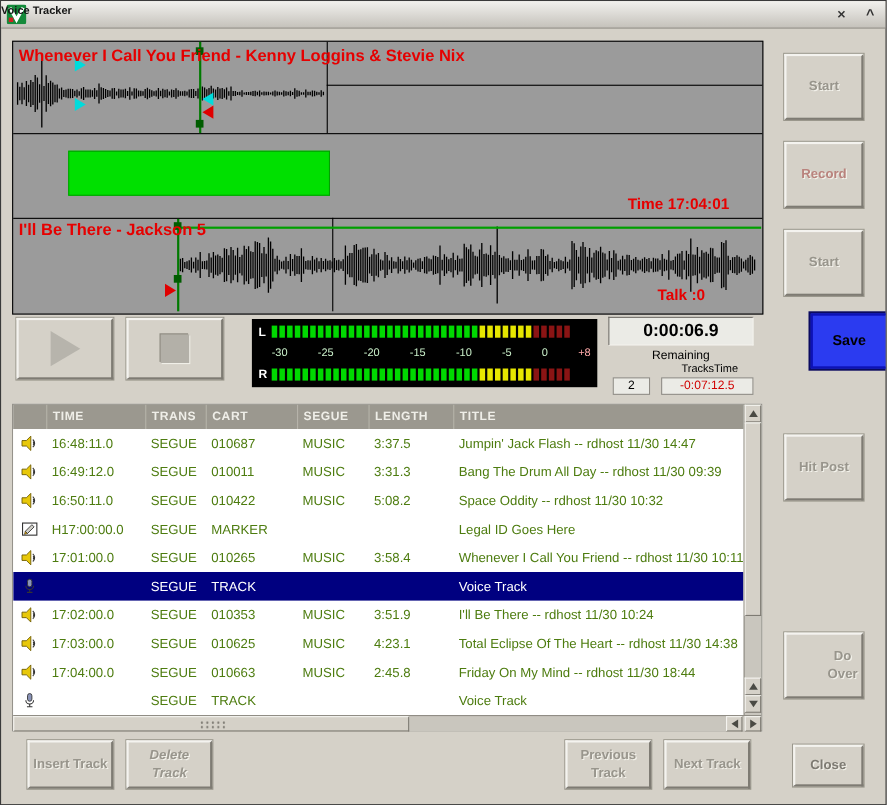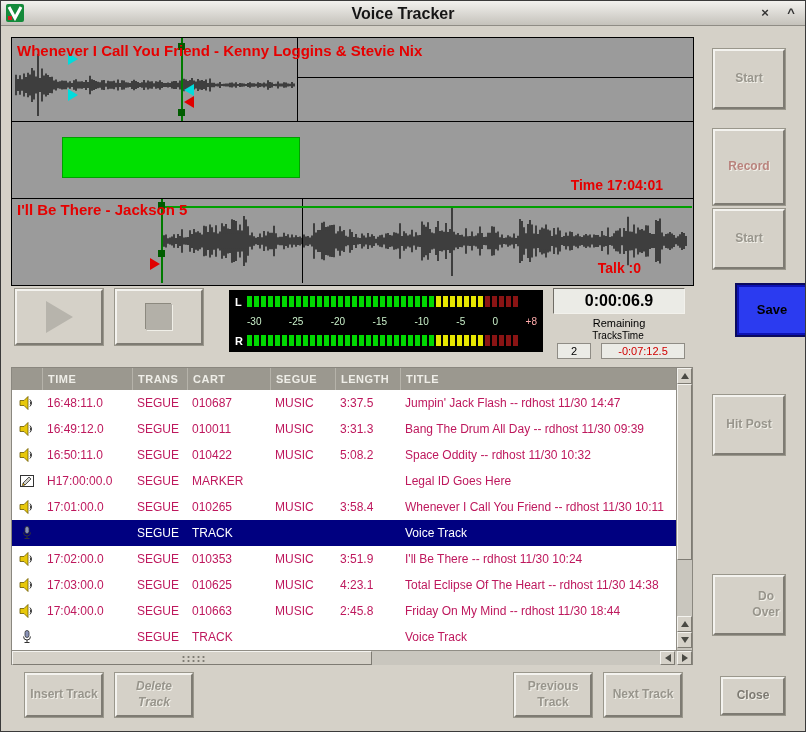--- a/index.html
+++ b/index.html
@@ -1,19 +1,19 @@
 <!DOCTYPE html>
 <html><head>
 <meta charset="utf-8">
 <style>
   html,body{margin:0;padding:0;background:#555;font-family:"Liberation Sans",sans-serif;}
   .window{position:relative;width:806px;height:732px;background:#d5d1c8;border:1px solid #3a3a3a;box-sizing:border-box;overflow:hidden;}
   
   .titlebar{position:absolute;left:0;top:0;right:0;height:24px;background:linear-gradient(#f2f1ee,#c5c2bb);border-bottom:1px solid #8f8c85;}
-  .titlebar .title{position:absolute;left:0;right:0;top:4px;text-align:center;font-size:16px;font-weight:bold;color:#161616;}
+  .titlebar .title{position:absolute;left:0;right:0;top:4px;text-align:left;font-size:10px;font-weight:bold;color:#161616;}
   .app-icon{position:absolute;left:5px;top:3px;width:18px;height:18px;}
   .tb-btns{position:absolute;right:6px;top:4px;display:flex;gap:10px;}
   .tb-btn{width:16px;height:16px;line-height:15px;text-align:center;font-size:13px;color:#333;font-weight:bold;}
   
   .btn{position:absolute;background:#d5d1c8;border-top:2px solid #f4f3ef;border-left:2px solid #f4f3ef;border-right:2px solid #7e7b73;border-bottom:2px solid #7e7b73;box-shadow:0 0 0 1px #9a978c;font-size:12px;font-weight:bold;color:#98958c;text-shadow:1px 1px 0 #f2f1ea;display:flex;align-items:center;justify-content:center;text-align:center;line-height:1.3;padding:2px;box-sizing:border-box;}
   .record-btn{color:#b9837d;}
   .save-btn{background:#2b3bf0;border:2px solid #0d12b5;box-shadow:0 0 0 2px #0a0a60;color:#000;text-shadow:none;font-size:13px;}
   
   .waveview{position:absolute;left:10px;top:36px;width:681px;height:247px;background:#9b9b9b;border:1px solid #000;}
   .wv-line{position:absolute;background:#000;}
@@ -35,54 +35,54 @@
   .meter{position:absolute;left:228px;top:289px;width:314px;height:62px;background:#000;padding:5px 6px;box-sizing:border-box;display:flex;flex-direction:column;justify-content:space-between;}
   .mrow{display:flex;align-items:center;height:13px;}
   .mlabel{width:12px;color:#fff;font-size:11px;font-weight:bold;}
   .segs{display:flex;gap:2px;flex:1;}
   .seg{width:5px;height:11px;}
   .seg.g{background:#00d800;}.seg.y{background:#e6e600;}.seg.r{background:#8a1414;}
   .mscale{display:flex;justify-content:space-between;margin-left:12px;color:#c9efc9;font-size:10px;height:12px;align-items:center;}
   .elapsed{position:absolute;left:552px;top:287px;width:132px;height:26px;background:#ebebe6;border:1px solid #6f6c65;border-right-color:#f2f1ec;border-bottom-color:#f2f1ec;display:flex;align-items:center;justify-content:center;font-size:16px;font-weight:bold;color:#000;box-sizing:border-box;}
   .remain{position:absolute;left:552px;top:316px;width:132px;text-align:center;color:#000;}
   .remain .hdr{font-size:11px;}
-  .remain .cols{display:flex;justify-content:center;padding:0 14px 0 12px;font-size:10px;margin-top:1px;}
+  .remain .cols{display:flex;justify-content:flex-end;padding:0 14px 0 12px;font-size:10px;margin-top:1px;}
   .remain .vals{display:flex;justify-content:space-between;margin-top:2px;align-items:center;padding-left:4px;}
   .val-box{background:#ebebe6;border:1px solid #8f8c85;height:16px;display:flex;align-items:center;justify-content:center;font-size:11px;box-sizing:border-box;}
   .tracks-box{width:34px;}
   .time-box{width:84px;color:#d00000;}
   
   .logtable{position:absolute;left:10px;top:366px;width:682px;height:298px;background:#fff;border:1px solid #8a877f;box-sizing:border-box;}
   .lheader{position:absolute;left:0;top:0;width:664px;height:22px;background:#9b988f;display:flex;align-items:center;color:#efeee8;font-size:11px;font-weight:bold;letter-spacing:.5px;}
   .lheader .cell{border-left:1px solid #b6b3aa;height:100%;display:flex;align-items:center;}
   .lheader .cell:first-child{border-left:none;}
   .lrows{position:absolute;left:0;top:22px;width:664px;height:260px;background:#fff;overflow:hidden;}
-  .lrow{display:flex;height:26px;align-items:center;font-size:12px;color:#be185d;}
+  .lrow{display:flex;height:26px;align-items:center;font-size:12px;color:#4d7c0f;}
   .lrow.selected{background:#000080;color:#fff;}
   .cell{flex:0 0 auto;padding-left:5px;box-sizing:border-box;white-space:nowrap;overflow:hidden;}
   .c-icon{width:30px;display:flex;justify-content:center;padding-left:0;}
   .c-time{width:90px;}.c-trans{width:55px;}.c-cart{width:83px;}.c-group{width:65px;}.c-length{width:65px;}
-  .c-title{flex:1 1 auto;}
+  .c-title{flex:1 1 auto;margin-left:12px;}
   
   .vsb{position:absolute;right:0;top:0;width:16px;height:282px;background:#c9c6be;border-left:1px solid #908d85;box-sizing:border-box;}
   .sb-btn{position:absolute;left:0;width:15px;height:16px;background:#d5d1c8;border:1px solid #7e7b73;border-top-color:#f4f3ef;border-left-color:#f4f3ef;box-sizing:border-box;display:flex;align-items:center;justify-content:center;}
   .a-up{width:0;height:0;border-left:4px solid transparent;border-right:4px solid transparent;border-bottom:6px solid #4a4a44;}
   .a-dn{width:0;height:0;border-left:4px solid transparent;border-right:4px solid transparent;border-top:6px solid #4a4a44;}
   .a-lf{width:0;height:0;border-top:4px solid transparent;border-bottom:4px solid transparent;border-right:6px solid #4a4a44;}
   .a-rt{width:0;height:0;border-top:4px solid transparent;border-bottom:4px solid transparent;border-left:6px solid #4a4a44;}
   .vsb-thumb{position:absolute;left:0;top:16px;width:15px;height:176px;background:#d5d1c8;border:1px solid #7e7b73;border-top-color:#f4f3ef;border-left-color:#f4f3ef;box-sizing:border-box;}
   .hsb{position:absolute;left:0;top:282px;width:680px;height:15px;background:#c9c6be;border-top:1px solid #908d85;box-sizing:border-box;}
   .hsb-thumb{position:absolute;left:0;top:0;width:360px;height:14px;background:#d5d1c8;border:1px solid #7e7b73;border-top-color:#f4f3ef;border-left-color:#f4f3ef;box-sizing:border-box;}
   .grip{position:absolute;left:168px;top:3px;width:24px;height:8px;background-image:radial-gradient(#7e7b73 1px,transparent 1.3px);background-size:5px 4px;}
   .hsb .sb-btn{height:14px;}
   
   #btn-play{left:14px;top:288px;width:88px;height:56px;}
   #btn-stop{left:114px;top:288px;width:88px;height:56px;}
   #btn-start-top{left:712px;top:48px;width:72px;height:60px;}
-  #btn-record{left:712px;top:128px;width:72px;height:76px;}
+  #btn-record{left:712px;top:128px;width:72px;height:60px;}
   #btn-start-bottom{left:712px;top:208px;width:72px;height:60px;}
   #btn-save{left:713px;top:284px;width:70px;height:50px;margin-left:23px;}
   #btn-hitpost{left:712px;top:394px;width:72px;height:60px;}
   #btn-doover{left:712px;top:574px;width:72px;height:60px;padding-left:36px;}
   #btn-insert{left:24px;top:672px;width:78px;height:44px;}
   #btn-delete{left:114px;top:672px;width:78px;height:44px;font-style:italic;}
   #btn-previous{left:513px;top:672px;width:78px;height:44px;}
   #btn-next{left:603px;top:672px;width:78px;height:44px;}
   #btn-close{left:720px;top:676px;width:64px;height:38px;color:#7d7a72;}
 </style>

